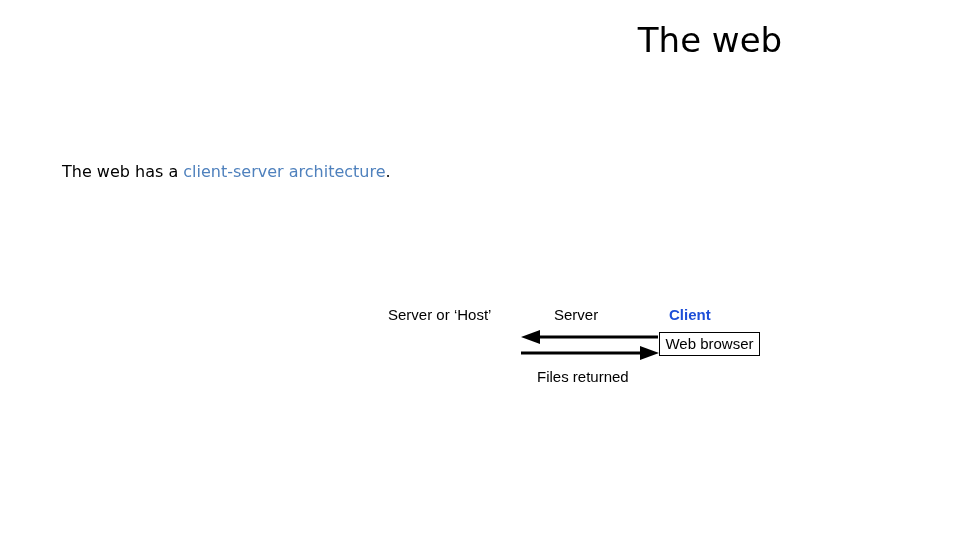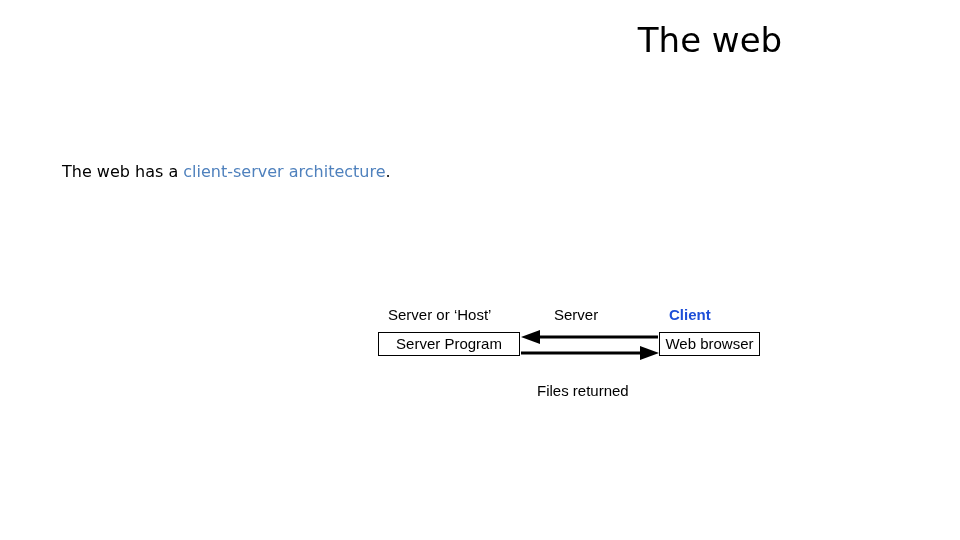--- a/index.html
+++ b/index.html
@@ -100,21 +100,21 @@
     width: 101px;
     height: 24px;
   }
 
   
   #server-header { left: 388px; top: 306px; }
   #client-header { left: 669px; top: 306px; }
 
   
   #request-label { left: 554px; top: 306px; }
-  #files-label   { left: 537px; top: 382px; }
+  #files-label   { left: 537px; top: 368px; }
 
   
   #arrows {
     position: absolute;
     left: 0;
     top: 0;
     width: 960px;
     height: 540px;
     pointer-events: none;
   }
@@ -135,21 +135,20 @@
     <div class="diag-label" id="server-header">
       <span class="blue">Server</span><span> or </span><span class="blue">‘Host’</span>
     </div>
 
     <div class="diag-label blue" id="client-header">Client</div>
 
     <div class="diag-label" id="request-label">Server</div>
 
     <div class="diag-label" id="files-label">Files returned</div>
 
-    <div class="node-box" id="server-node">Server Program</div>
 
     <div class="node-box" id="client-node">Web browser</div>
 
     <svg id="arrows" viewBox="0 0 960 540" xmlns="http://www.w3.org/2000/svg">
 
       <g>
         <line x1="658" y1="337" x2="535" y2="337" stroke="#000000" stroke-width="3"></line>
         <polygon points="521,337 540,330 540,344" fill="#000000"></polygon>
       </g>
 

